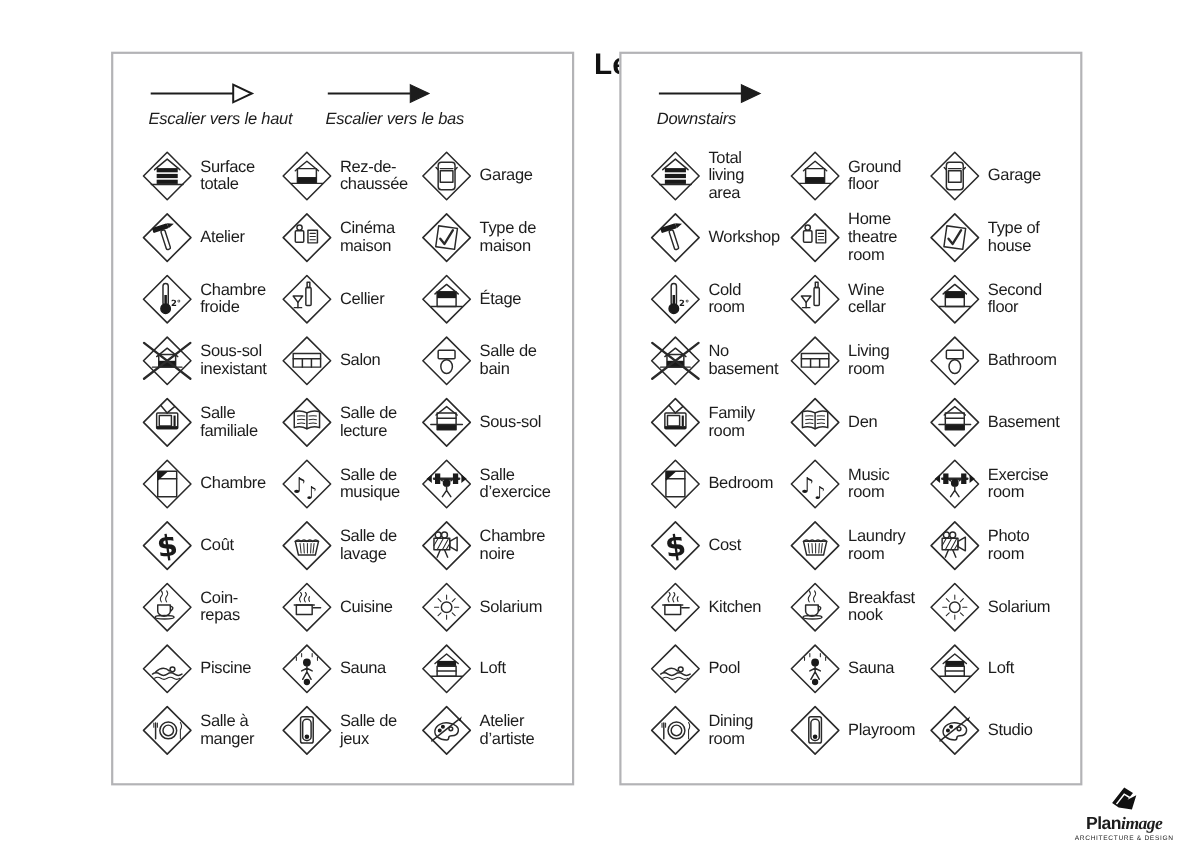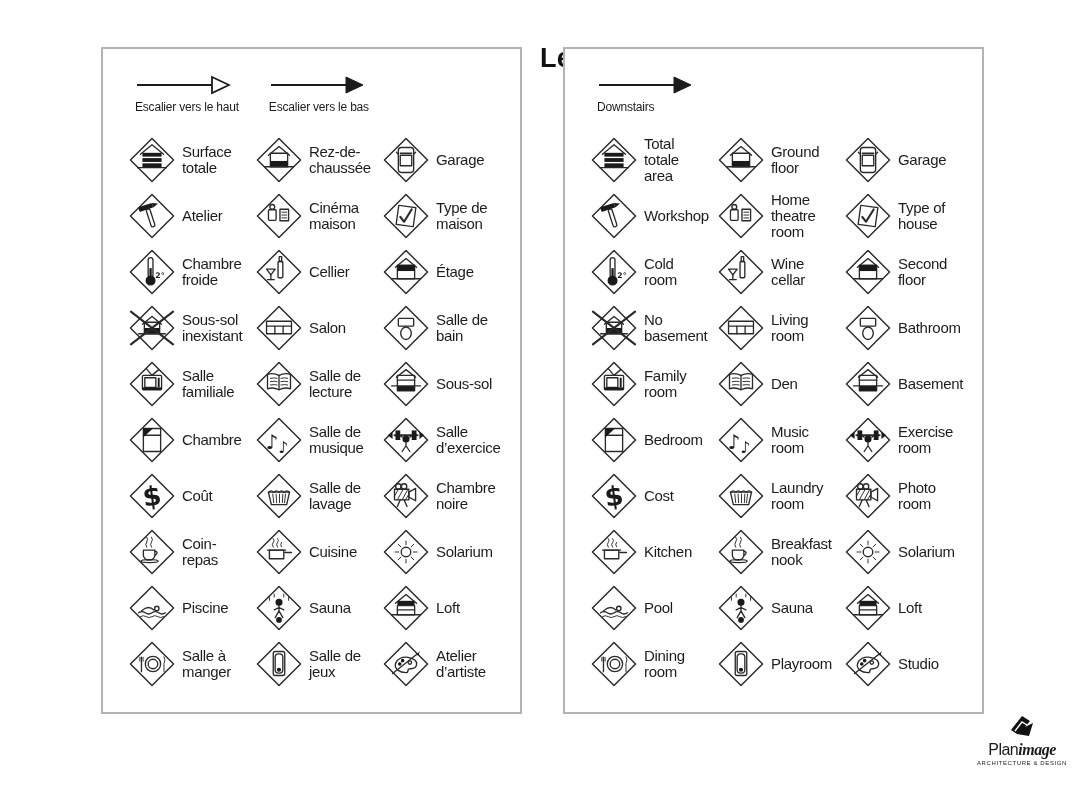--- a/index.html
+++ b/index.html
@@ -15,21 +15,21 @@
          border:2px solid #b3b3b6;background:#fff;box-sizing:border-box;}
   #panel-fr{left:101px}
   #panel-en{left:563px}
 
   .arrows{position:absolute;left:32px;top:26px;display:flex;gap:30px;}
   .arrow-group{display:flex;flex-direction:column;}
   .arrow-group svg{display:block;margin-bottom:5px;}
   .arrow-line{stroke:#1c1c1c;stroke-width:2;}
   .head-outline{fill:#fff;stroke:#1c1c1c;stroke-width:1.8;stroke-linejoin:miter;}
   .head-filled{fill:#1c1c1c;stroke:#1c1c1c;stroke-width:1;}
-  .arrow-label{font-size:12px;letter-spacing:-.2px;}
+  .arrow-label{font-size:15px;letter-spacing:-.2px;font-style:italic;}
 
   .grid{position:absolute;left:26px;top:83px;display:grid;
         grid-template-columns:127px 127px 127px;grid-auto-rows:56px;
         align-items:center;}
   .cell{display:flex;align-items:center;}
   .dicon{flex:none;width:46px;height:46px;}
   .label{margin-left:7px;font-size:15px;line-height:1.06;letter-spacing:-.3px;
          white-space:pre-line;}
 
   
@@ -40,21 +40,21 @@
   #icon-defs .fs{fill:#1a1a1a !important;stroke:#1a1a1a !important;}
   #icon-defs .t{fill:#1a1a1a !important;stroke:none !important;
                 font-family:"DejaVu Sans",sans-serif;font-weight:700;}
   #icon-defs .thin{stroke-width:1 !important;}
   #icon-defs .thick{stroke-width:2.2 !important;}
 
   
   .logo{position:absolute;left:968px;top:714px;width:108px;text-align:center;}
   .logo-mark{display:block;margin:0 auto -2px auto;}
   .logo-text{font-size:16px;line-height:1;}
-  .logo-text .b{font-weight:normal;letter-spacing:-.5px;}
+  .logo-text .b{font-weight:bold;letter-spacing:-.5px;}
   .logo-text .i{font-family:"Liberation Serif",serif;font-style:italic;
                 font-weight:bold;letter-spacing:-.5px;}
   .logo-tagline{font-size:6px;letter-spacing:.6px;color:#222;margin-top:2px;}
 </style>
 </head>
 <body>
 
 <svg id="icon-defs" width="0" height="0" style="position:absolute" aria-hidden="true">
   <defs>
     <symbol id="diamond" viewBox="0 0 48 48">
@@ -540,21 +540,21 @@
       <div class="arrow-label">Downstairs</div>
     </div>
   </div>
   <div class="grid">
   <div class="cell">
     <svg class="dicon" viewBox="0 0 48 48">
       <use href="#diamond" xlink:href="#diamond"></use>
       <use class="glyph" href="#g-total-living-area" xlink:href="#g-total-living-area"></use>
     </svg>
     <div class="label">Total
-totale
+living
 area</div>
   </div>
 
   <div class="cell">
     <svg class="dicon" viewBox="0 0 48 48">
       <use href="#diamond" xlink:href="#diamond"></use>
       <use class="glyph" href="#g-ground-floor" xlink:href="#g-ground-floor"></use>
     </svg>
     <div class="label">Ground
 floor</div>

